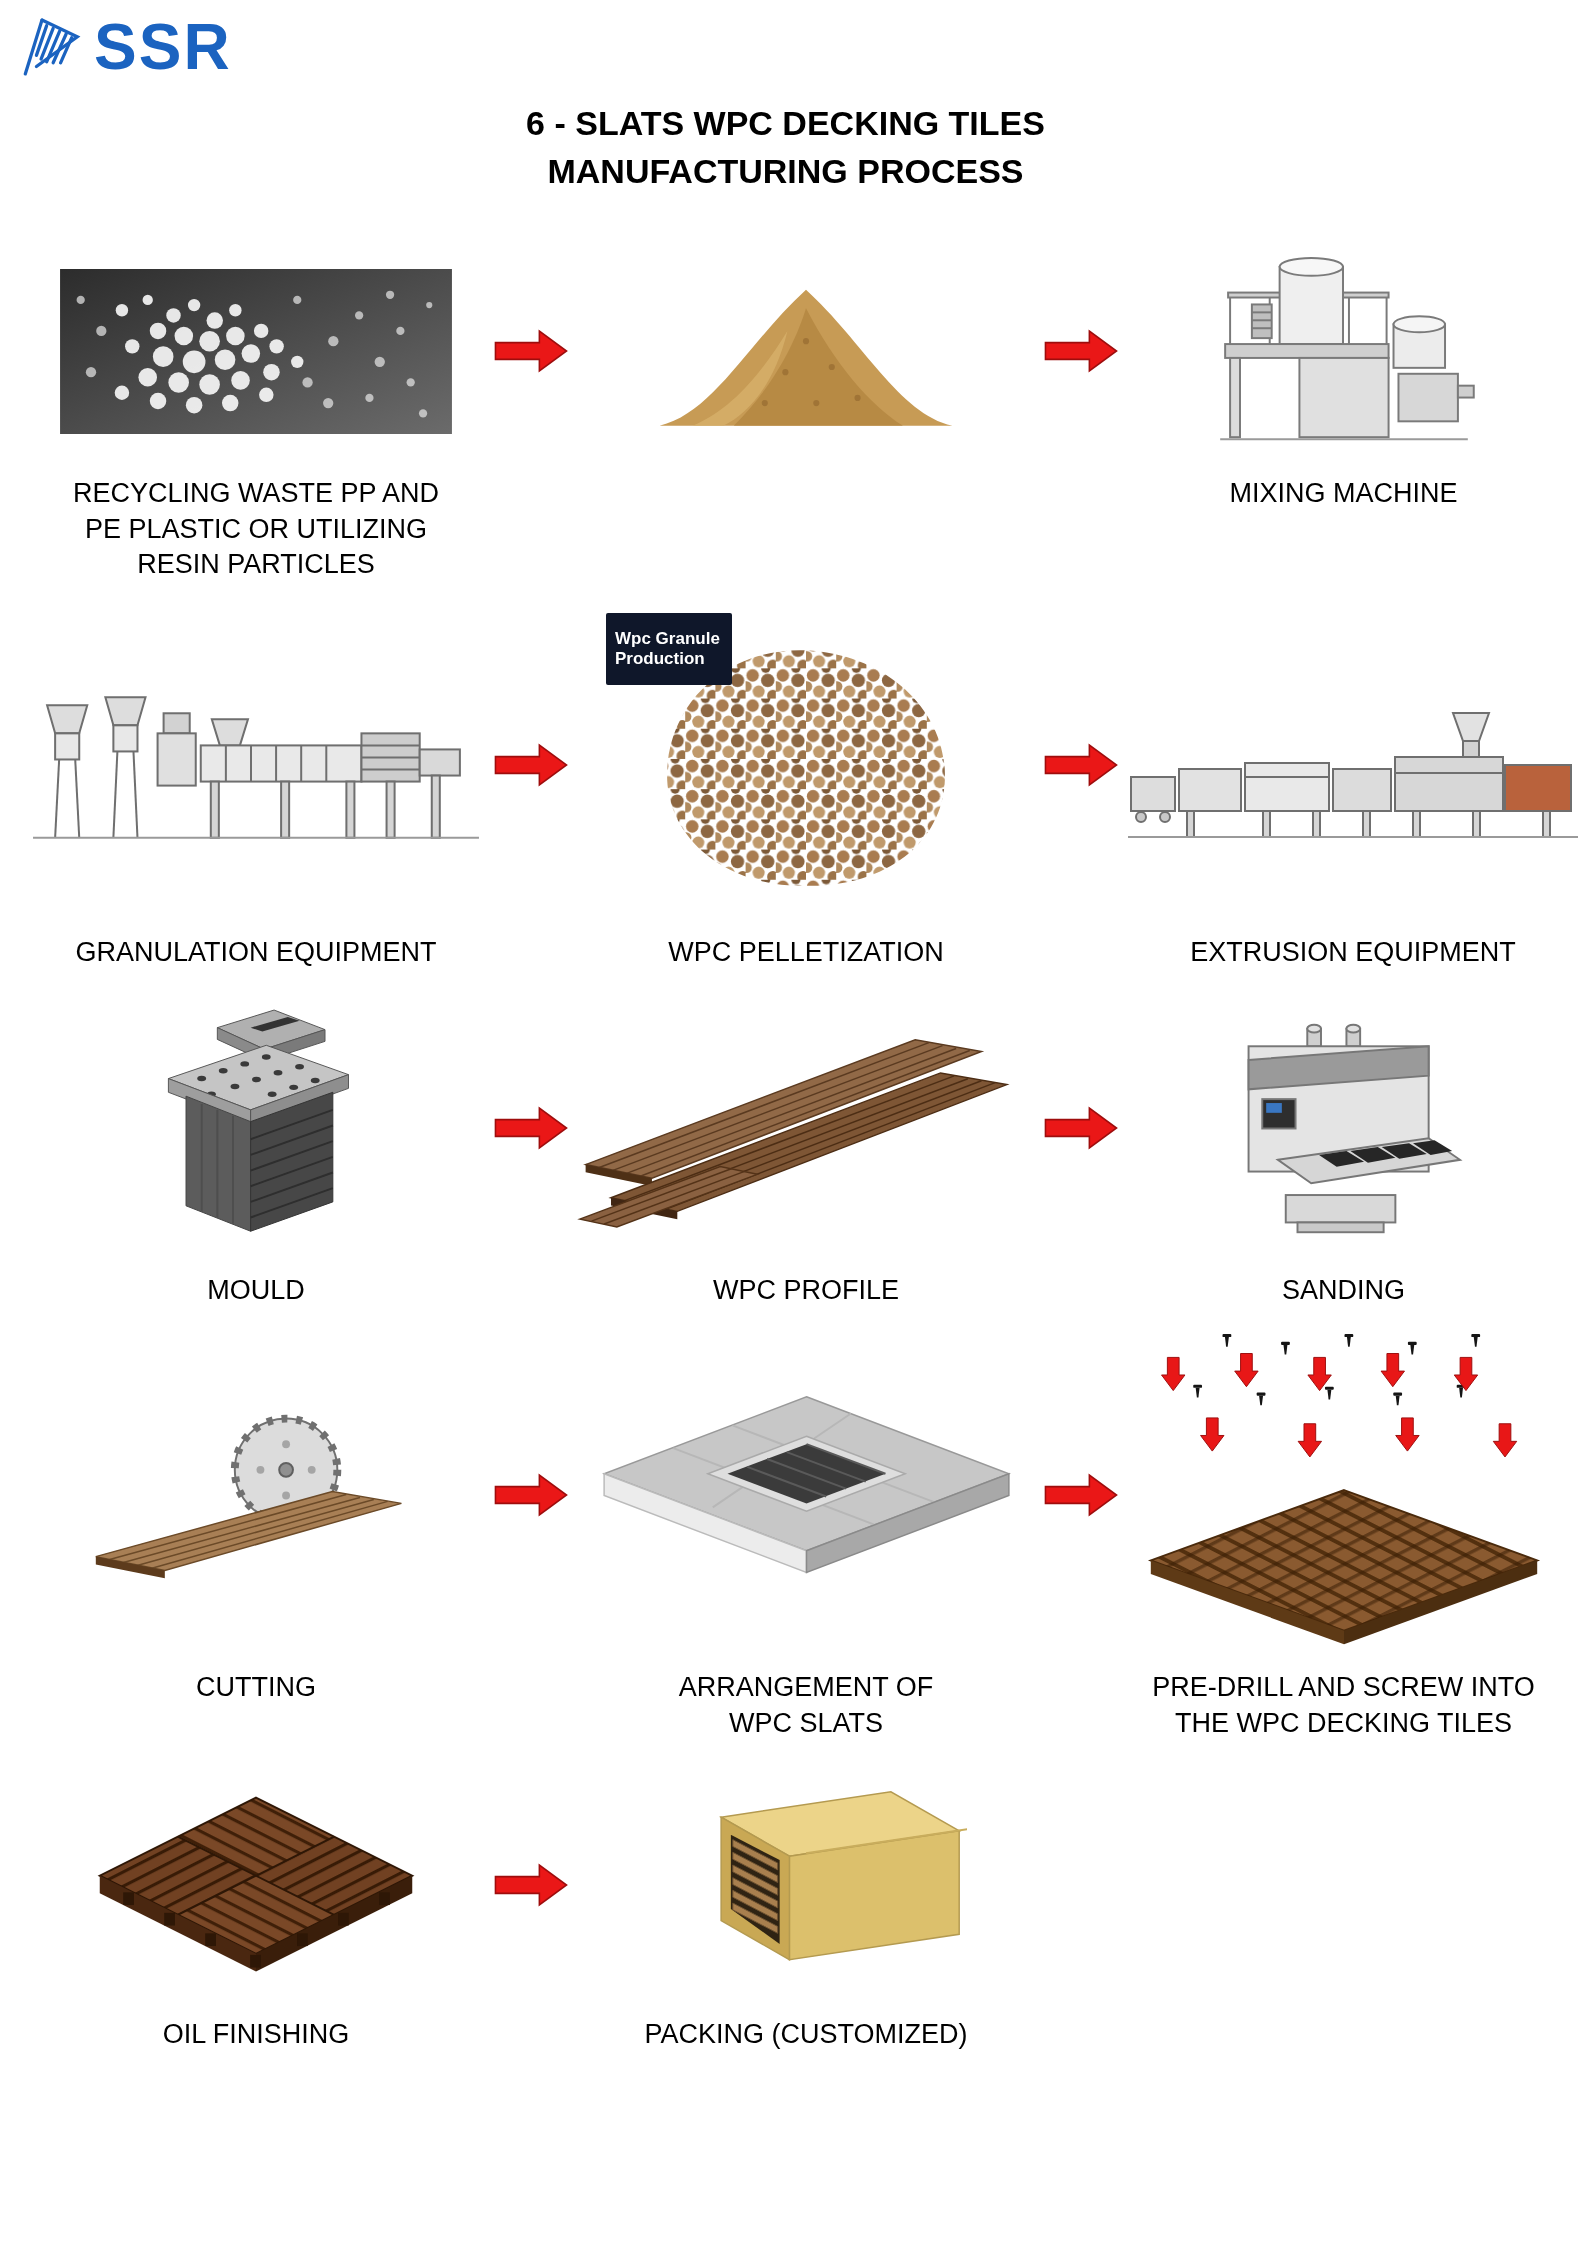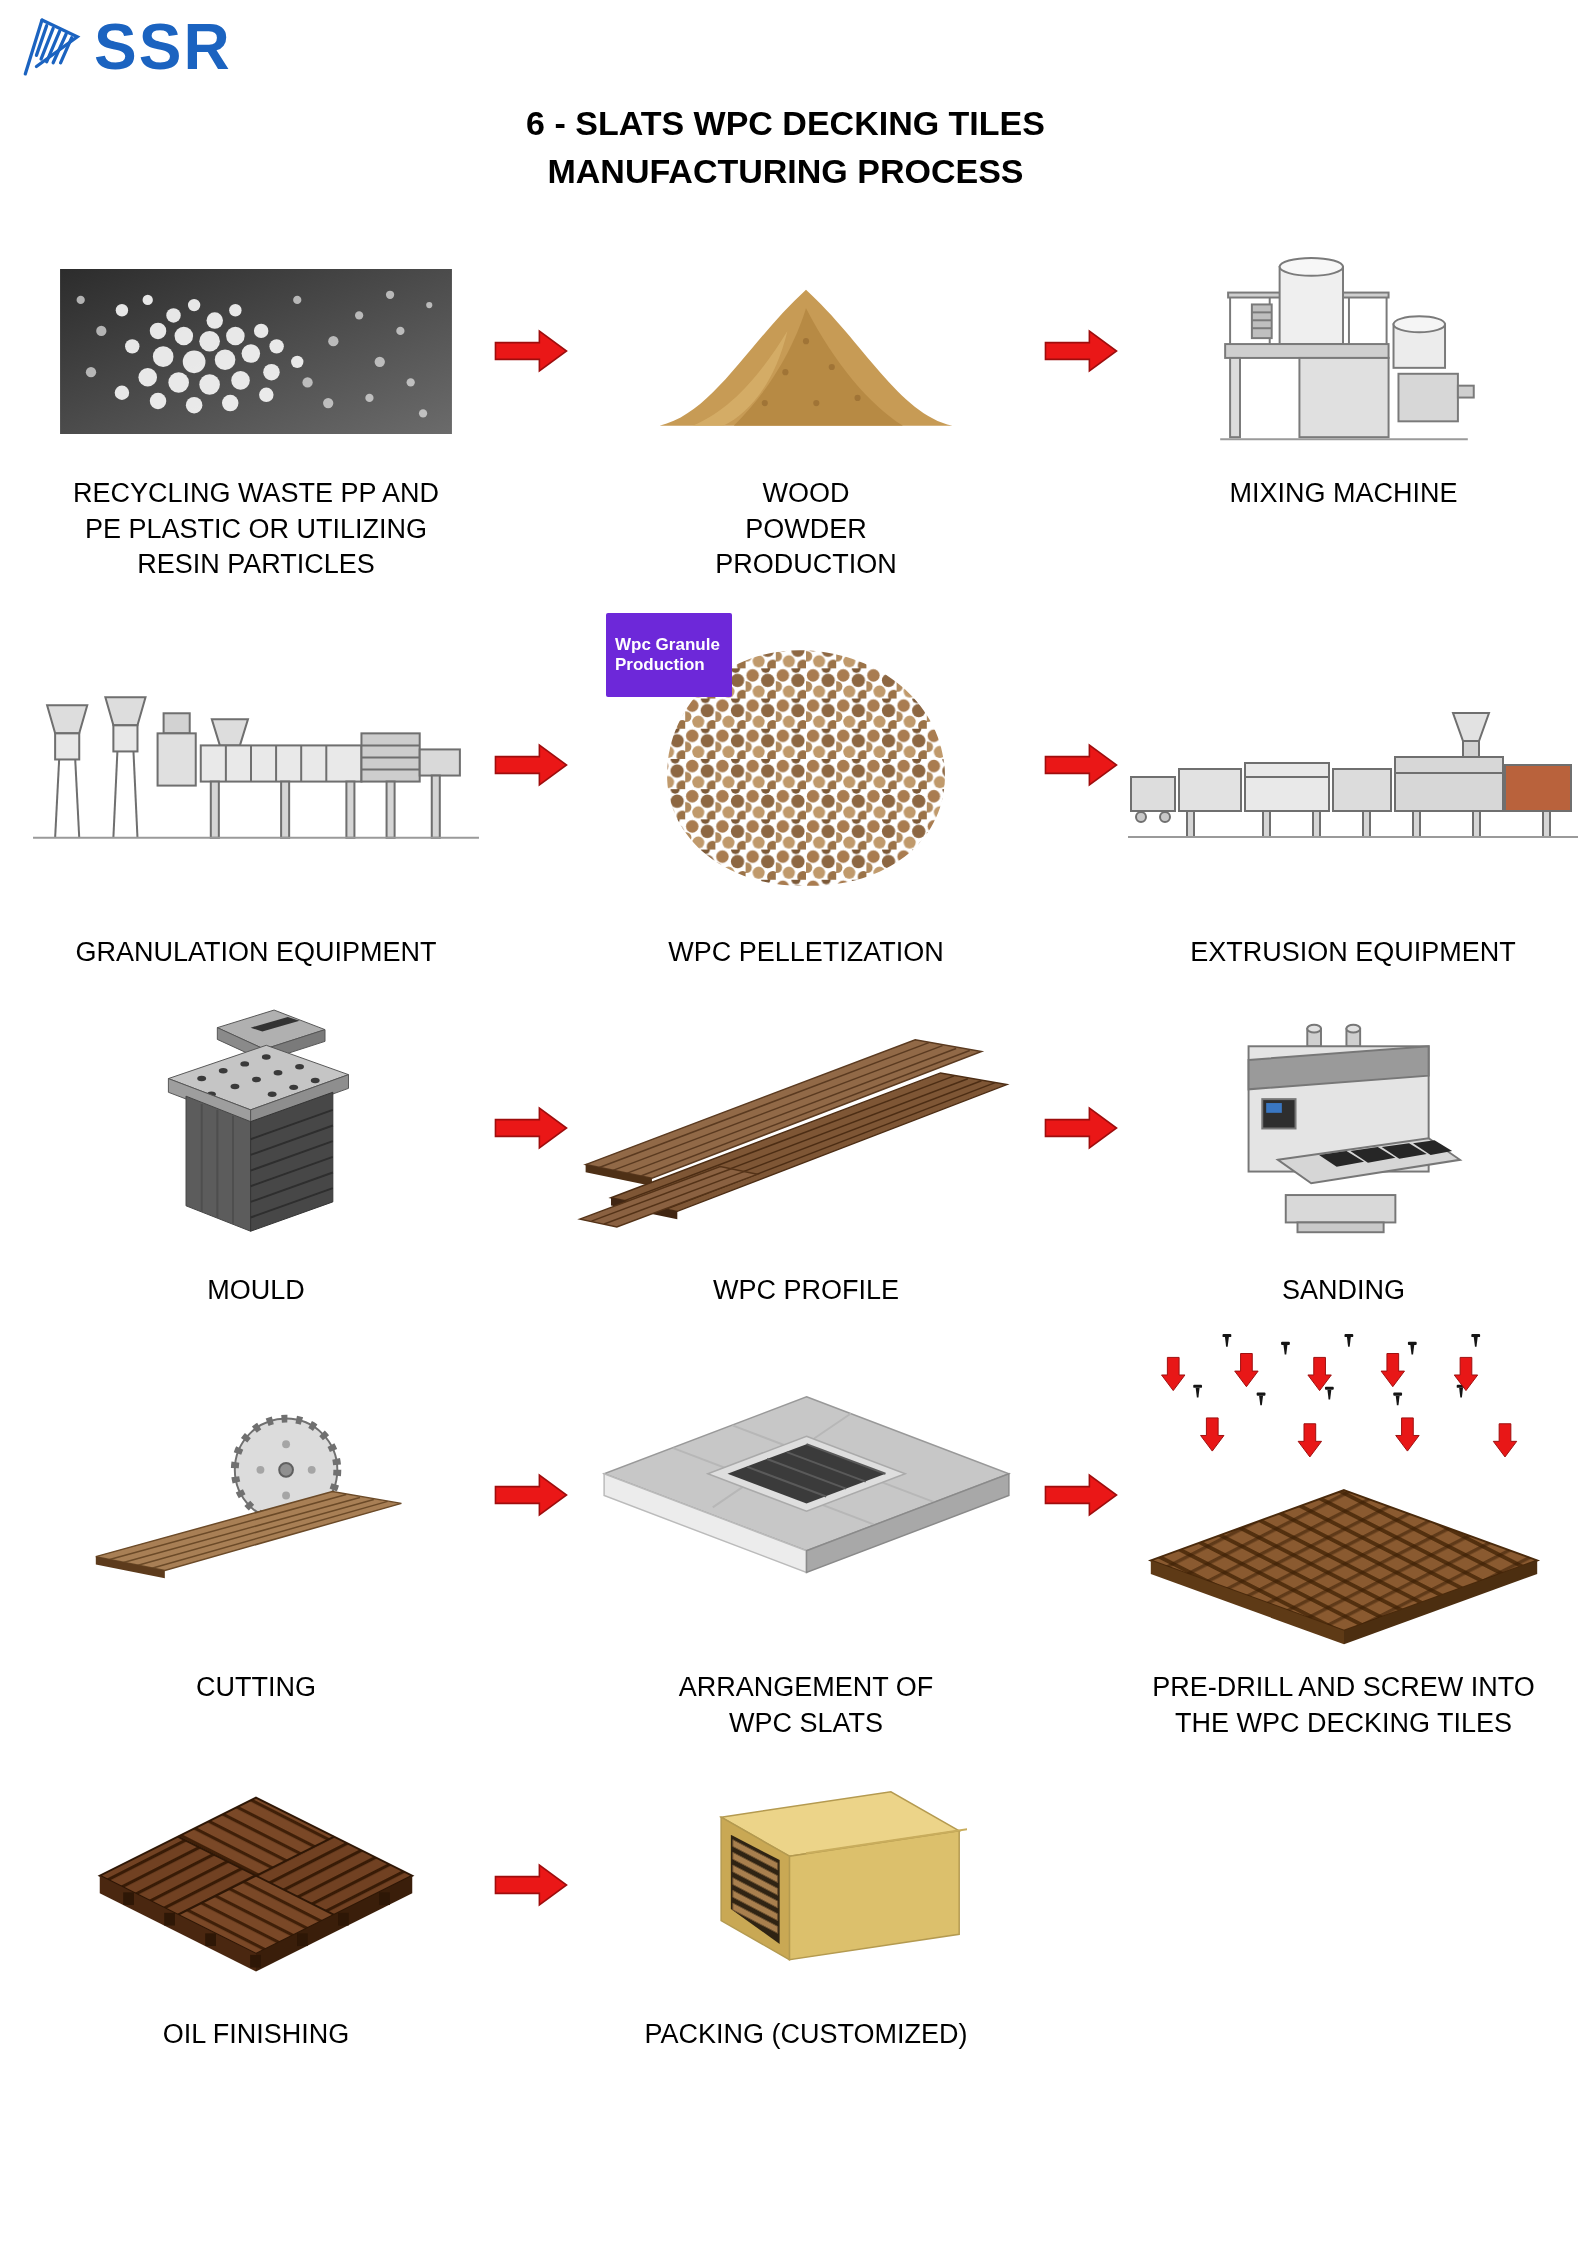--- a/index.html
+++ b/index.html
@@ -17,22 +17,22 @@
   .r2 .imgbox{height:308px}
   .r3 .imgbox{height:258px}
   .r4 .imgbox{height:318px}
   .r5 .imgbox{height:232px}
   .label{font-size:27px;text-align:center;margin-top:16px;line-height:1.32;max-width:440px}
   .lbl-med{max-width:382px}
   .lbl-narrow{max-width:215px}
   .lbl-arrng{max-width:300px}
   .lbl-predrill{max-width:408px}
   .arr{width:82px;height:46px}
-  .badge{position:absolute;top:2px;left:34px;background:#6d28d9;color:#fff;font-weight:bold;
-         font-size:17px;line-height:1.18;padding:22px 9px;width:126px;text-align:left;border-radius:2px;z-index:2}
+  .badge{position:absolute;top:2px;left:34px;background:#0f172a;color:#fff;font-weight:bold;
+         font-size:17px;line-height:1.18;padding:16px 9px;width:126px;text-align:left;border-radius:2px;z-index:2}
 </style>
 </head>
 <body>
 
 <div class="header">
   <div class="logo">
     <svg viewBox="0 0 84 74" width="78" height="70">
       <g fill="none" stroke="#1b63c0" stroke-width="3.5" stroke-linecap="round">
         <path d="M10,66 L28,8"></path>
         <path d="M28,8 L66,26 L22,58"></path>
@@ -134,21 +134,20 @@
           <g fill="#8a5f2a" opacity="0.5">
             <circle cx="150" cy="70" r="3"></circle>
               <circle cx="130" cy="100" r="3"></circle>
               <circle cx="175" cy="95" r="3"></circle>
             <circle cx="110" cy="130" r="3"></circle>
               <circle cx="200" cy="125" r="3"></circle>
               <circle cx="160" cy="130" r="3"></circle>
           </g>
         </svg>
       </div>
-      <div class="label lbl-narrow">WOOD POWDER PRODUCTION</div>
     </div>
 
     <div class="cell">
       <div class="imgbox">
         <svg class="arr" viewBox="0 0 72 44">
           <polygon points="2,14 44,14 44,3 70,22 44,41 44,30 2,30" fill="#ea1717" stroke="#9e0d0d" stroke-width="1.5"></polygon>
         </svg>
       </div>
     </div>
 

